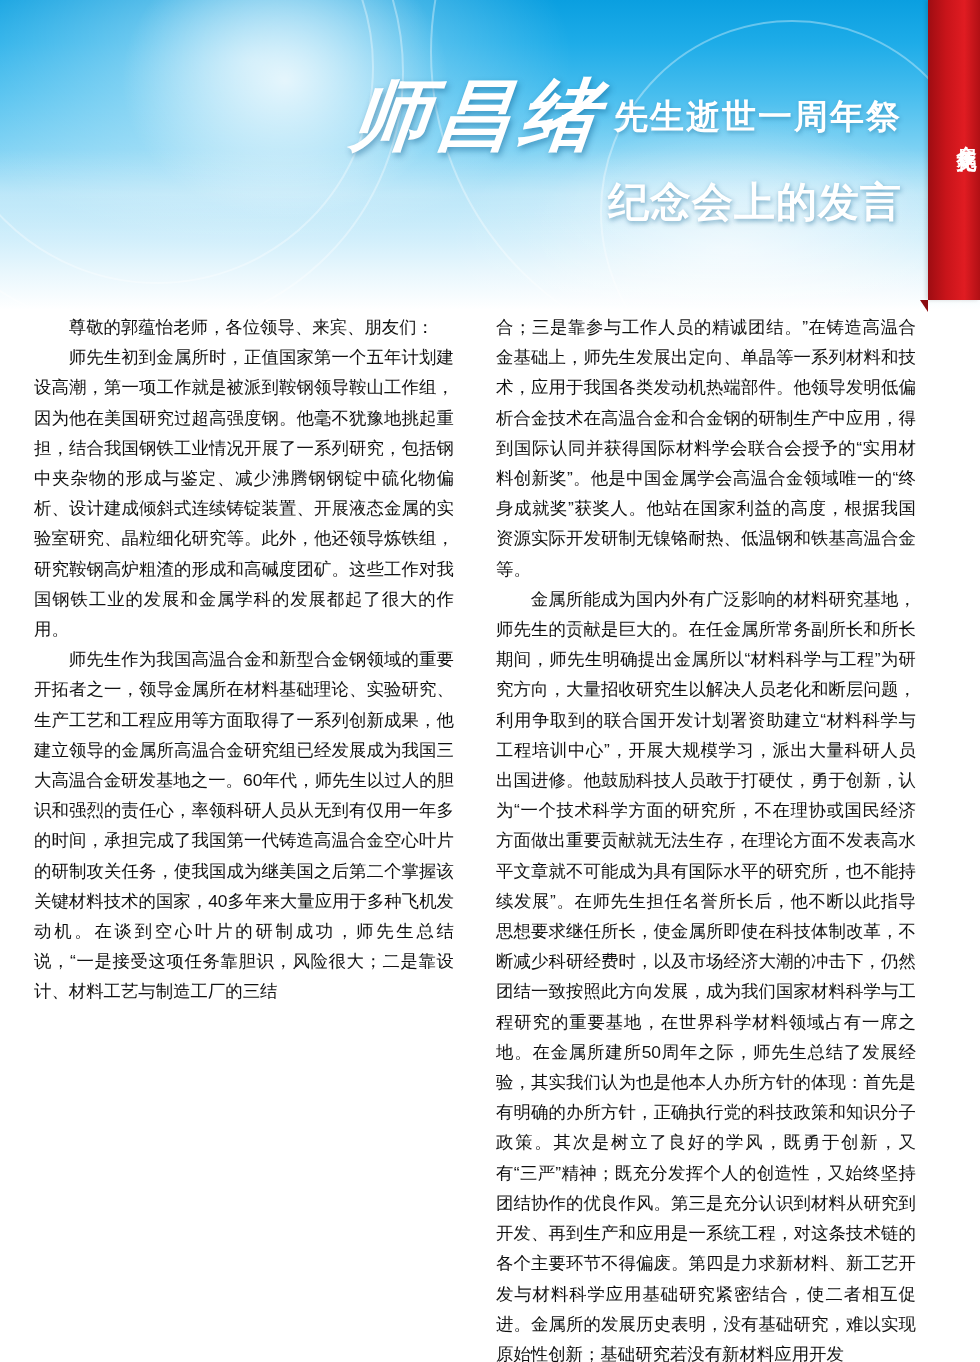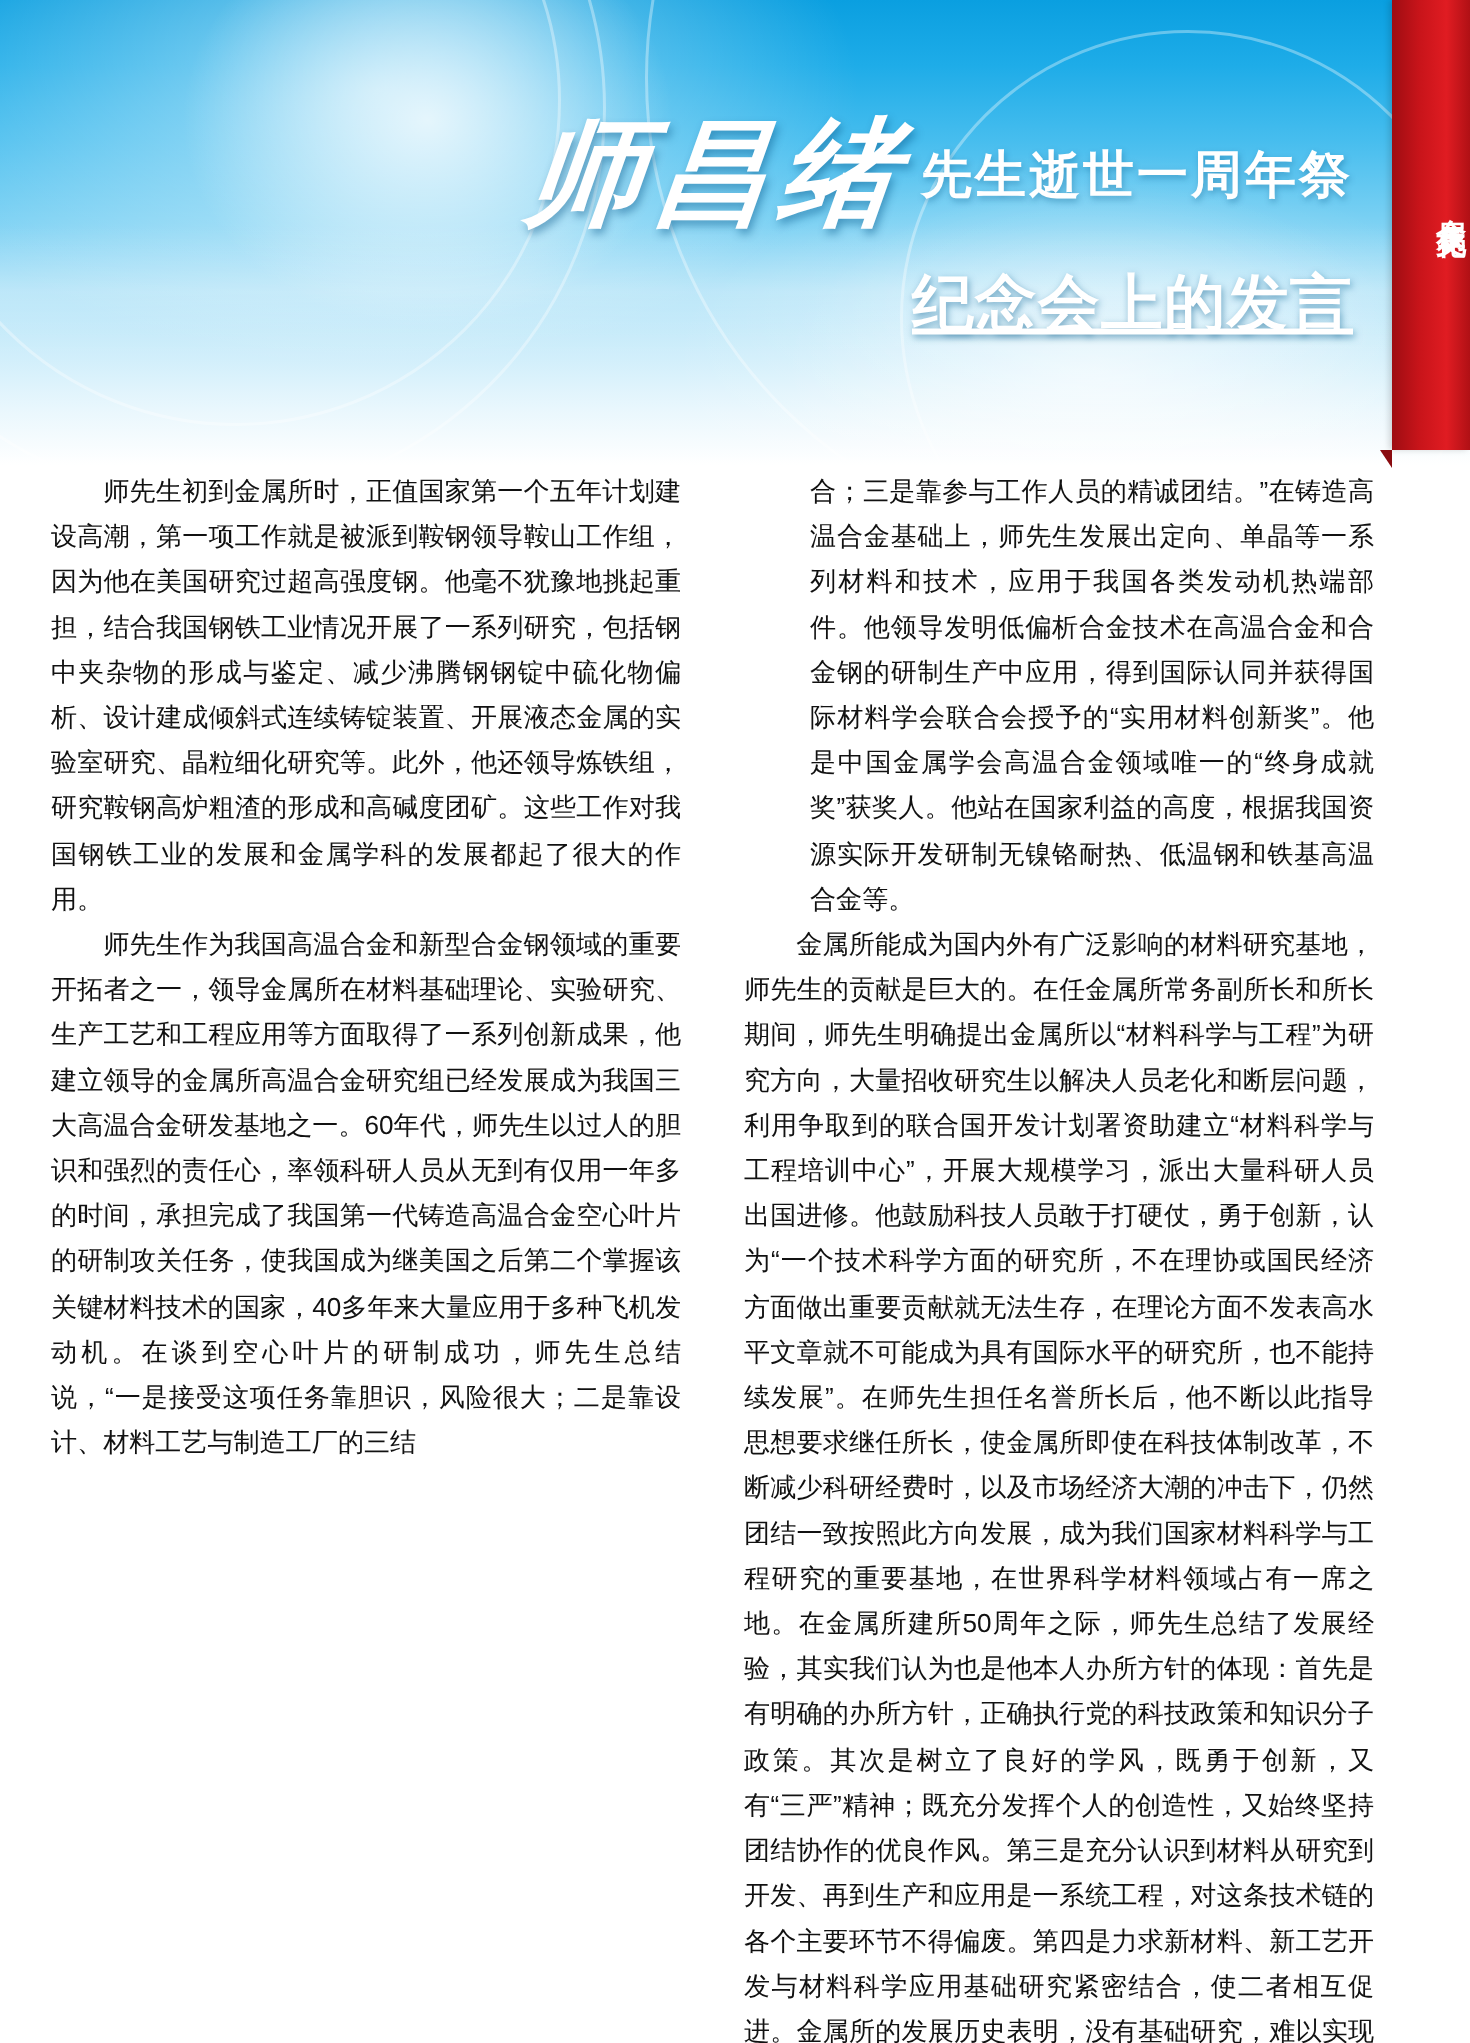--- a/index.html
+++ b/index.html
@@ -148,21 +148,21 @@
     padding-right: 28px;
     box-sizing: border-box;
     font-family: "Liberation Sans", sans-serif;
     font-size: 41px;
     font-weight: bold;
     color: #ffffff;
     line-height: 54px;
     letter-spacing: 1px;
     text-shadow: 1px 2px 5px rgba(0,90,140,0.5);
   }
-  .headline .l2 { display: block; text-decoration: underline; }
+  .headline .l2 { display: block; }
 
   
   .body-wrap {
     position: absolute;
     left: 34px;
     top: 312px;
     width: 912px;
     height: 1040px;
   }
   .col {
@@ -177,21 +177,20 @@
     text-justify: inter-ideograph;
   }
   .col-left  { left: 0; }
   .col-right { left: 462px; }
   .col p {
     margin: 0;
     text-indent: 2em;
   }
   .col p.cont {
     text-indent: 0;
-    margin-left: 44px;
   }
 </style>
 </head>
 <body>
 
 <div class="page">
 
   <div class="banner">
     <div class="ring ring1"></div>
     <div class="ring ring2"></div>
@@ -210,20 +209,21 @@
     <span class="l2">纪念会上的发言</span>
   </div>
 
   <div class="side-tab">
     <div class="tab-text">金属文化</div>
     <div class="tab-notch"></div>
   </div>
 
   <div class="body-wrap">
     <div class="col col-left">
+      <p>尊敬的郭蕴怡老师，各位领导、来宾、朋友们：</p>
       <p>师先生初到金属所时，正值国家第一个五年计划建设高潮，第一项工作就是被派到鞍钢领导鞍山工作组，因为他在美国研究过超高强度钢。他毫不犹豫地挑起重担，结合我国钢铁工业情况开展了一系列研究，包括钢中夹杂物的形成与鉴定、减少沸腾钢钢锭中硫化物偏析、设计建成倾斜式连续铸锭装置、开展液态金属的实验室研究、晶粒细化研究等。此外，他还领导炼铁组，研究鞍钢高炉粗渣的形成和高碱度团矿。这些工作对我国钢铁工业的发展和金属学科的发展都起了很大的作用。</p>
       <p>师先生作为我国高温合金和新型合金钢领域的重要开拓者之一，领导金属所在材料基础理论、实验研究、生产工艺和工程应用等方面取得了一系列创新成果，他建立领导的金属所高温合金研究组已经发展成为我国三大高温合金研发基地之一。60年代，师先生以过人的胆识和强烈的责任心，率领科研人员从无到有仅用一年多的时间，承担完成了我国第一代铸造高温合金空心叶片的研制攻关任务，使我国成为继美国之后第二个掌握该关键材料技术的国家，40多年来大量应用于多种飞机发动机。在谈到空心叶片的研制成功，师先生总结说，“一是接受这项任务靠胆识，风险很大；二是靠设计、材料工艺与制造工厂的三结</p>
     </div>
     <div class="col col-right">
       <p class="cont">合；三是靠参与工作人员的精诚团结。”在铸造高温合金基础上，师先生发展出定向、单晶等一系列材料和技术，应用于我国各类发动机热端部件。他领导发明低偏析合金技术在高温合金和合金钢的研制生产中应用，得到国际认同并获得国际材料学会联合会授予的“实用材料创新奖”。他是中国金属学会高温合金领域唯一的“终身成就奖”获奖人。他站在国家利益的高度，根据我国资源实际开发研制无镍铬耐热、低温钢和铁基高温合金等。</p>
       <p>金属所能成为国内外有广泛影响的材料研究基地，师先生的贡献是巨大的。在任金属所常务副所长和所长期间，师先生明确提出金属所以“材料科学与工程”为研究方向，大量招收研究生以解决人员老化和断层问题，利用争取到的联合国开发计划署资助建立“材料科学与工程培训中心”，开展大规模学习，派出大量科研人员出国进修。他鼓励科技人员敢于打硬仗，勇于创新，认为“一个技术科学方面的研究所，不在理协或国民经济方面做出重要贡献就无法生存，在理论方面不发表高水平文章就不可能成为具有国际水平的研究所，也不能持续发展”。在师先生担任名誉所长后，他不断以此指导思想要求继任所长，使金属所即使在科技体制改革，不断减少科研经费时，以及市场经济大潮的冲击下，仍然团结一致按照此方向发展，成为我们国家材料科学与工程研究的重要基地，在世界科学材料领域占有一席之地。在金属所建所50周年之际，师先生总结了发展经验，其实我们认为也是他本人办所方针的体现：首先是有明确的办所方针，正确执行党的科技政策和知识分子政策。其次是树立了良好的学风，既勇于创新，又有“三严”精神；既充分发挥个人的创造性，又始终坚持团结协作的优良作风。第三是充分认识到材料从研究到开发、再到生产和应用是一系统工程，对这条技术链的各个主要环节不得偏废。第四是力求新材料、新工艺开发与材料科学应用基础研究紧密结合，使二者相互促进。金属所的发展历史表明，没有基础研究，难以实现原始性创新；基础研究若没有新材料应用开发</p>
     </div>
   </div>
 
 </div>

